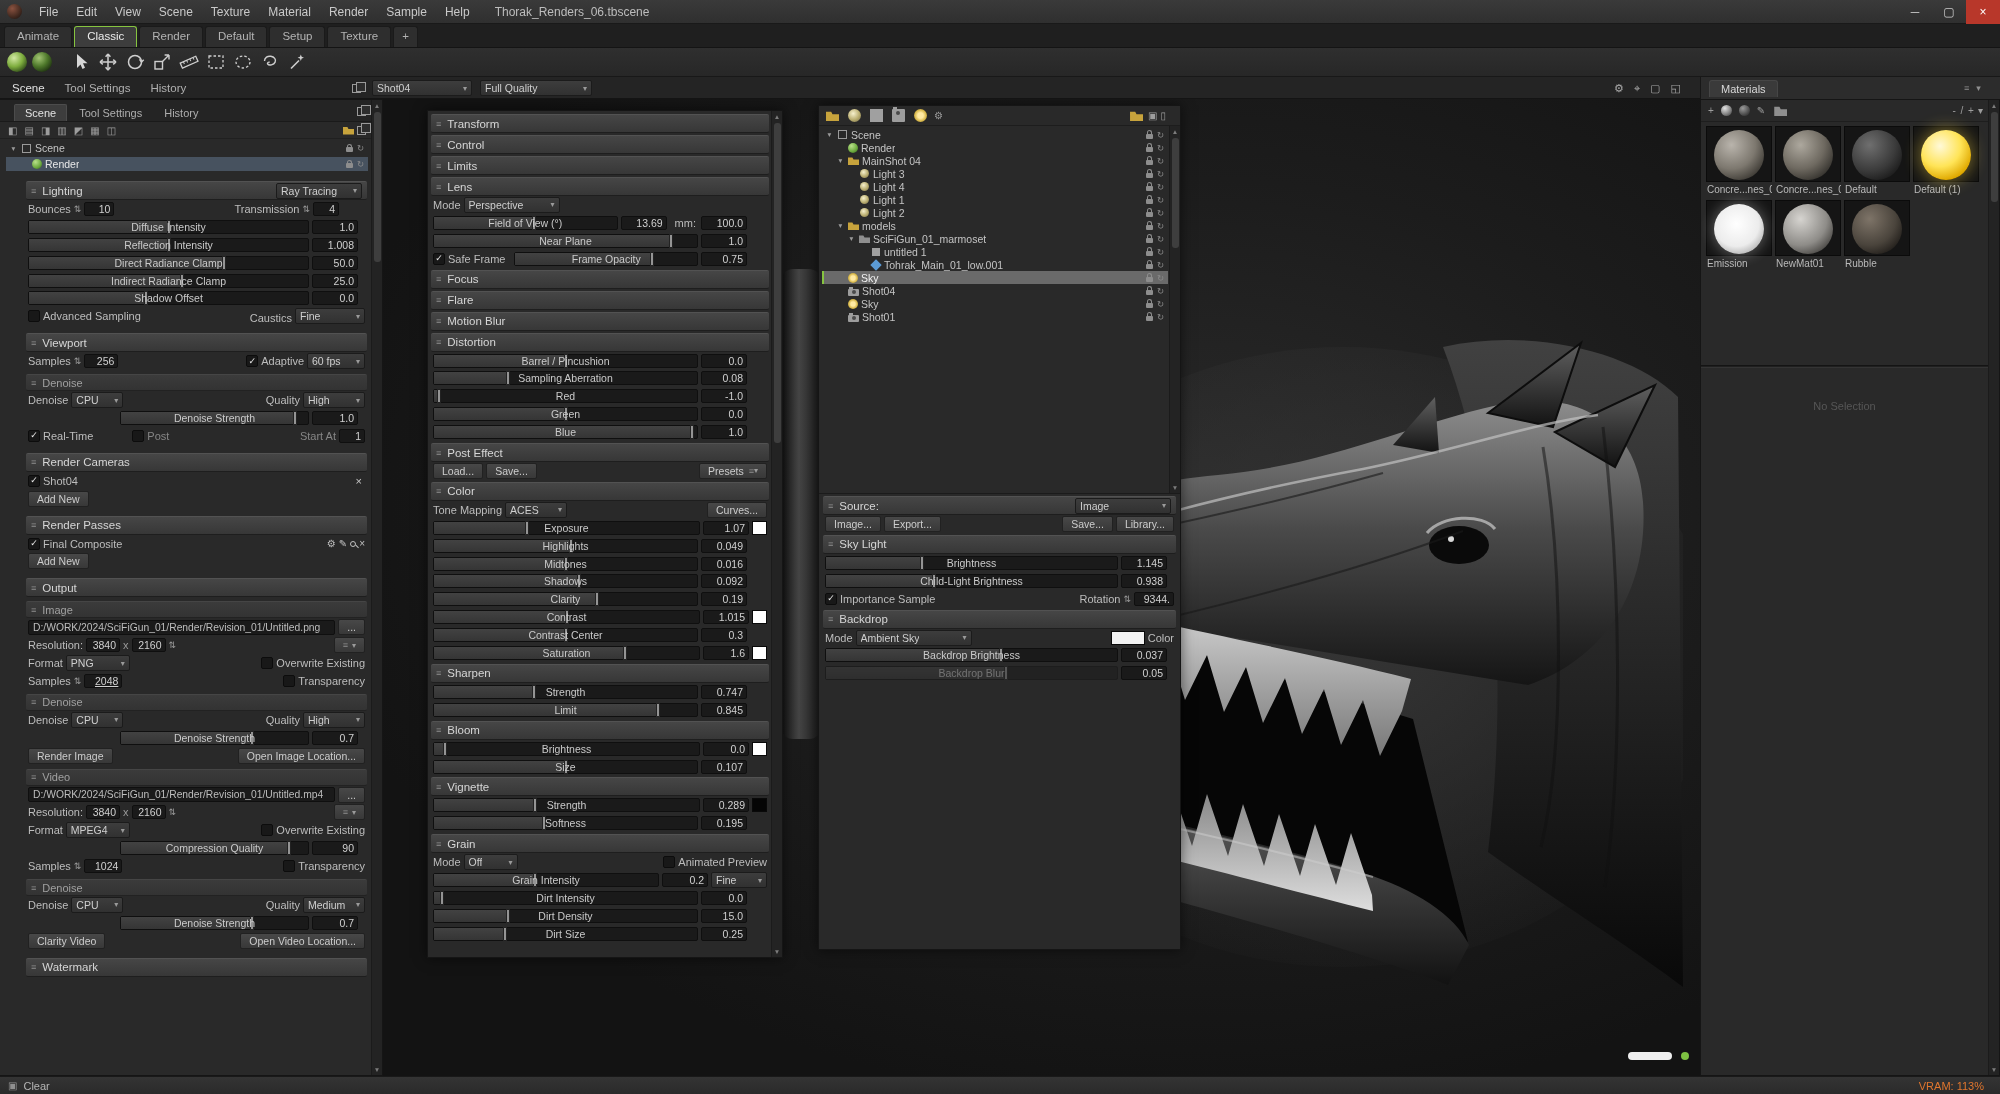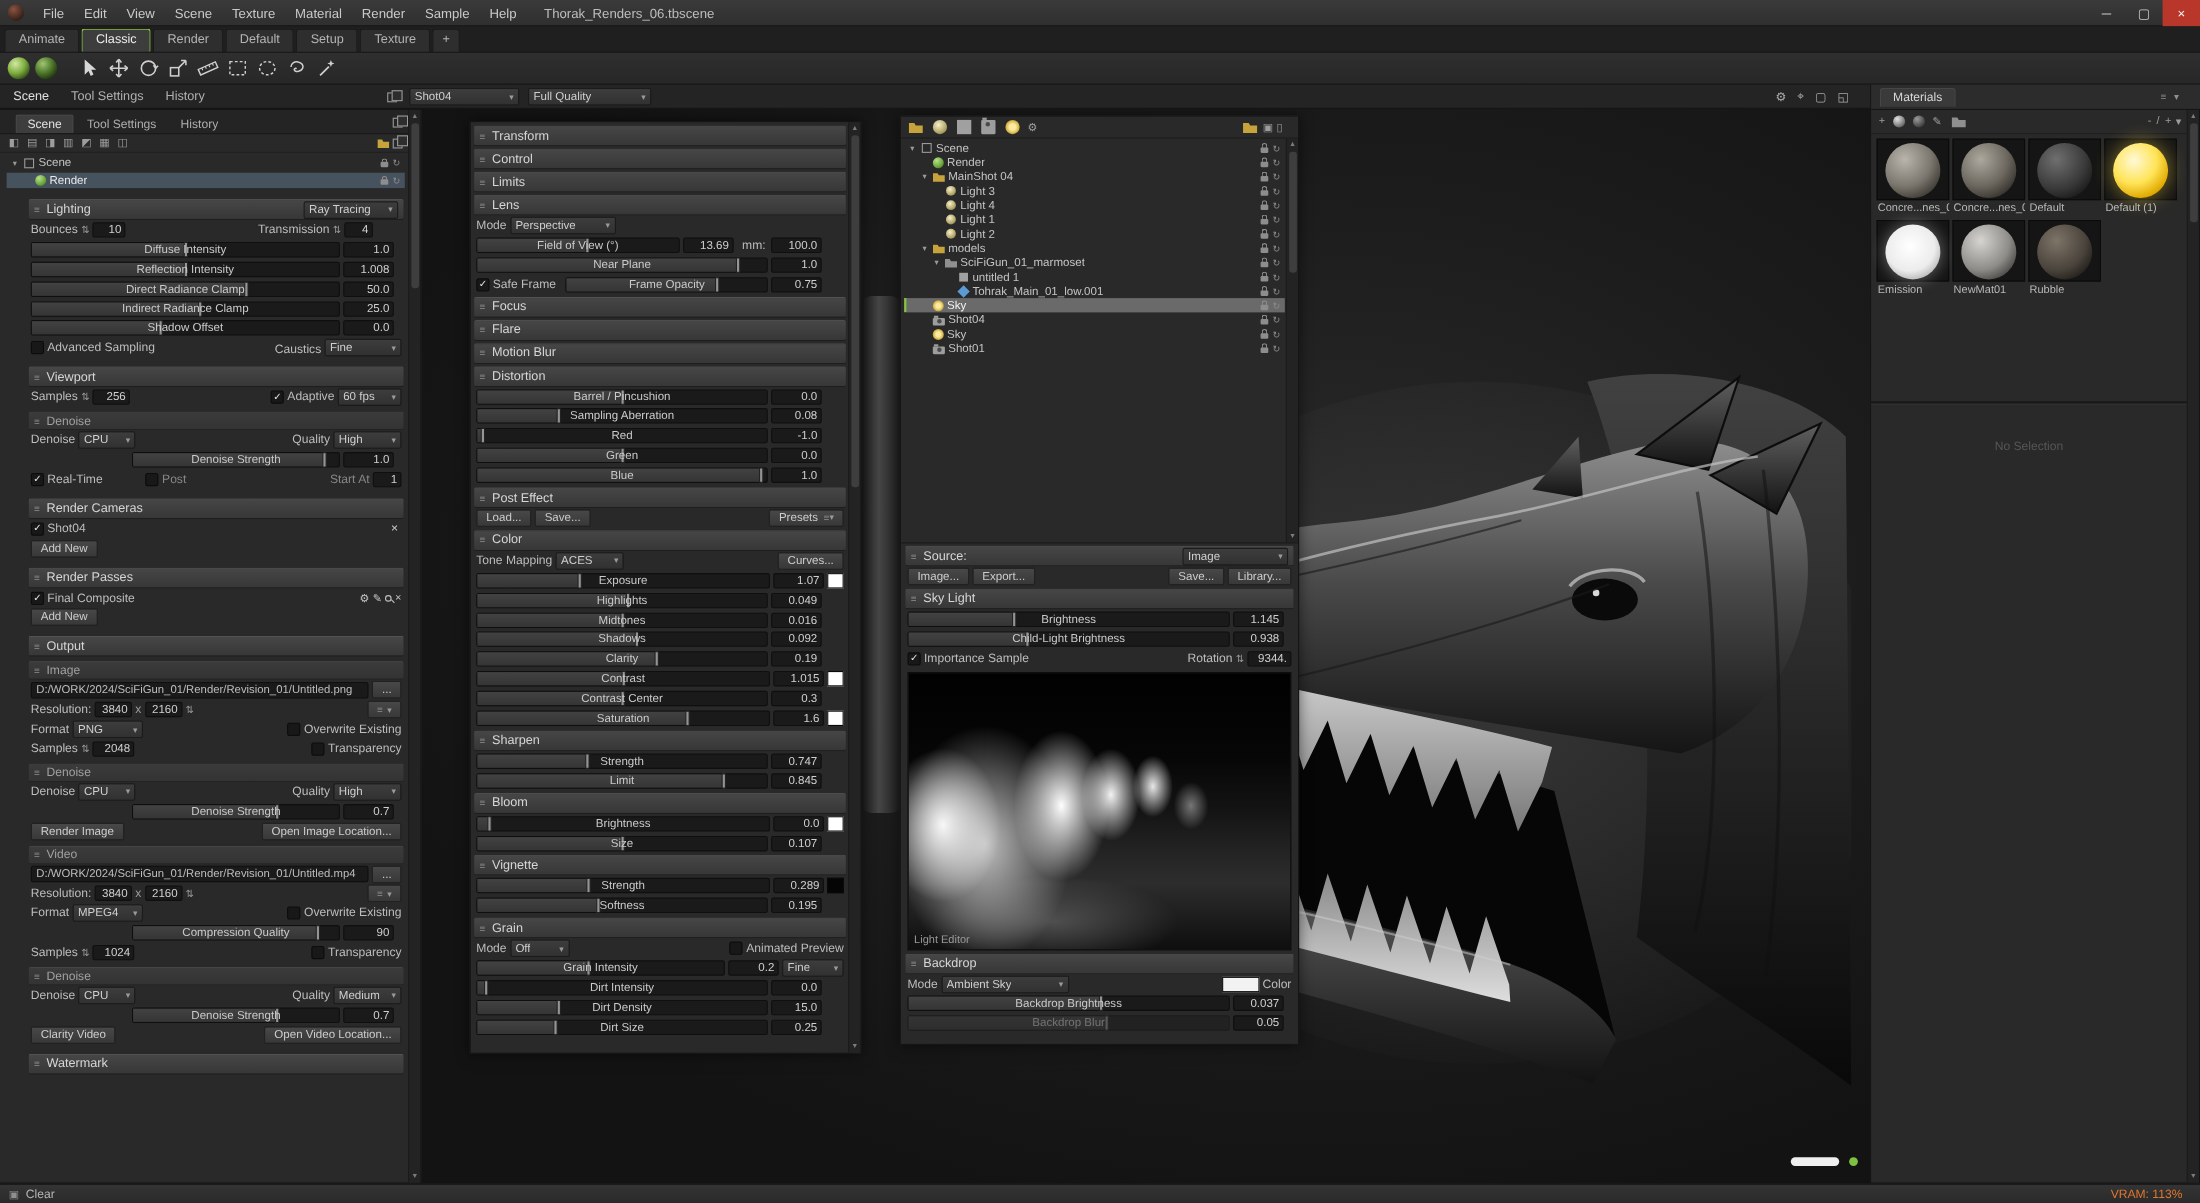--- a/index.html
+++ b/index.html
@@ -576,21 +576,21 @@
           <span class="car">▾</span>
         </div>
         <span class="grp" style="margin-left: auto;">
           <span class="cb"></span>
           <span class="lbl">Overwrite Existing</span>
         </span>
       </div>
       <div class="row">
         <span class="lbl">Samples</span>
         <span class="stp">⇅</span>
-        <div class="vb" style="width: 38px;">2048</div>
+        <div class="vb" style="width: 38px; text-decoration: underline;">2048</div>
         <span class="grp" style="margin-left: auto;">
           <span class="cb"></span>
           <span class="lbl">Transparency</span>
         </span>
       </div>
       <div class="subsec">
         <span class="grip">≡</span>
         <span class="sechl2">Denoise</span>
       </div>
       <div class="row">
@@ -1282,23 +1282,20 @@
         <span class="cb">
           <span class="ck">✓</span>
         </span>
         <span class="lbl">Importance Sample</span>
         <span class="grp" style="margin-left: auto;">
           <span class="lbl">Rotation</span>
           <span class="stp">⇅</span>
           <div class="vb" style="width: 40px;">9344.</div>
         </span>
       </div>
-      <div class="hdri">
-        <span class="hdricap">Light Editor</span>
-      </div>
       <div class="sec">
         <span class="grip">≡</span>
         <span class="sechl">Backdrop</span>
       </div>
       <div class="row">
         <span class="lbl">Mode</span>
         <div class="dd" style="width: 116px;">
           <span class="ddt">Ambient Sky</span>
           <span class="car">▾</span>
         </div>

